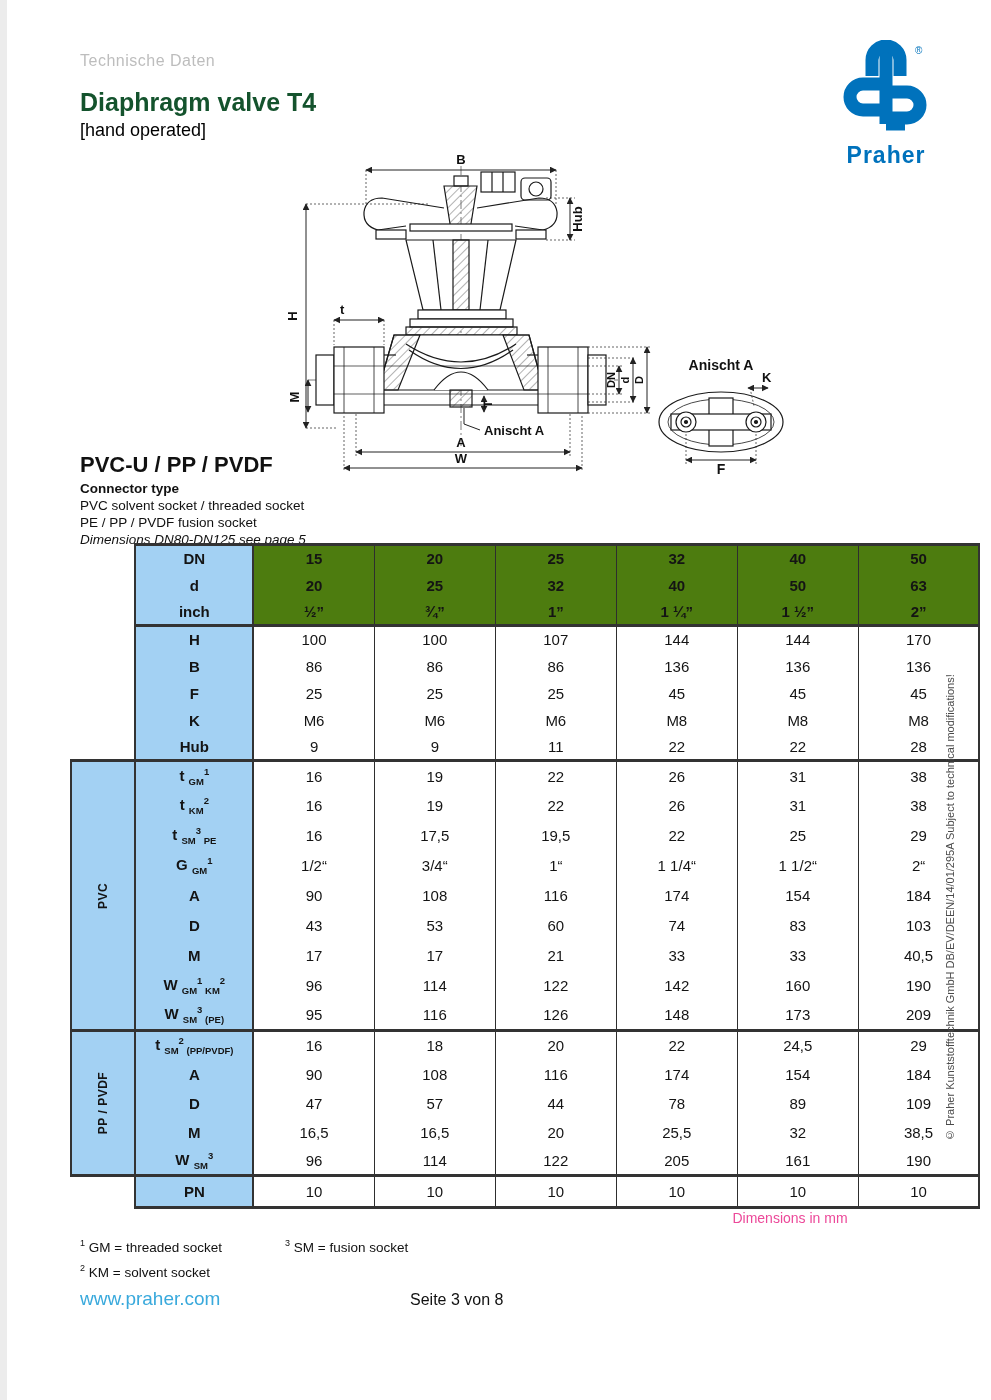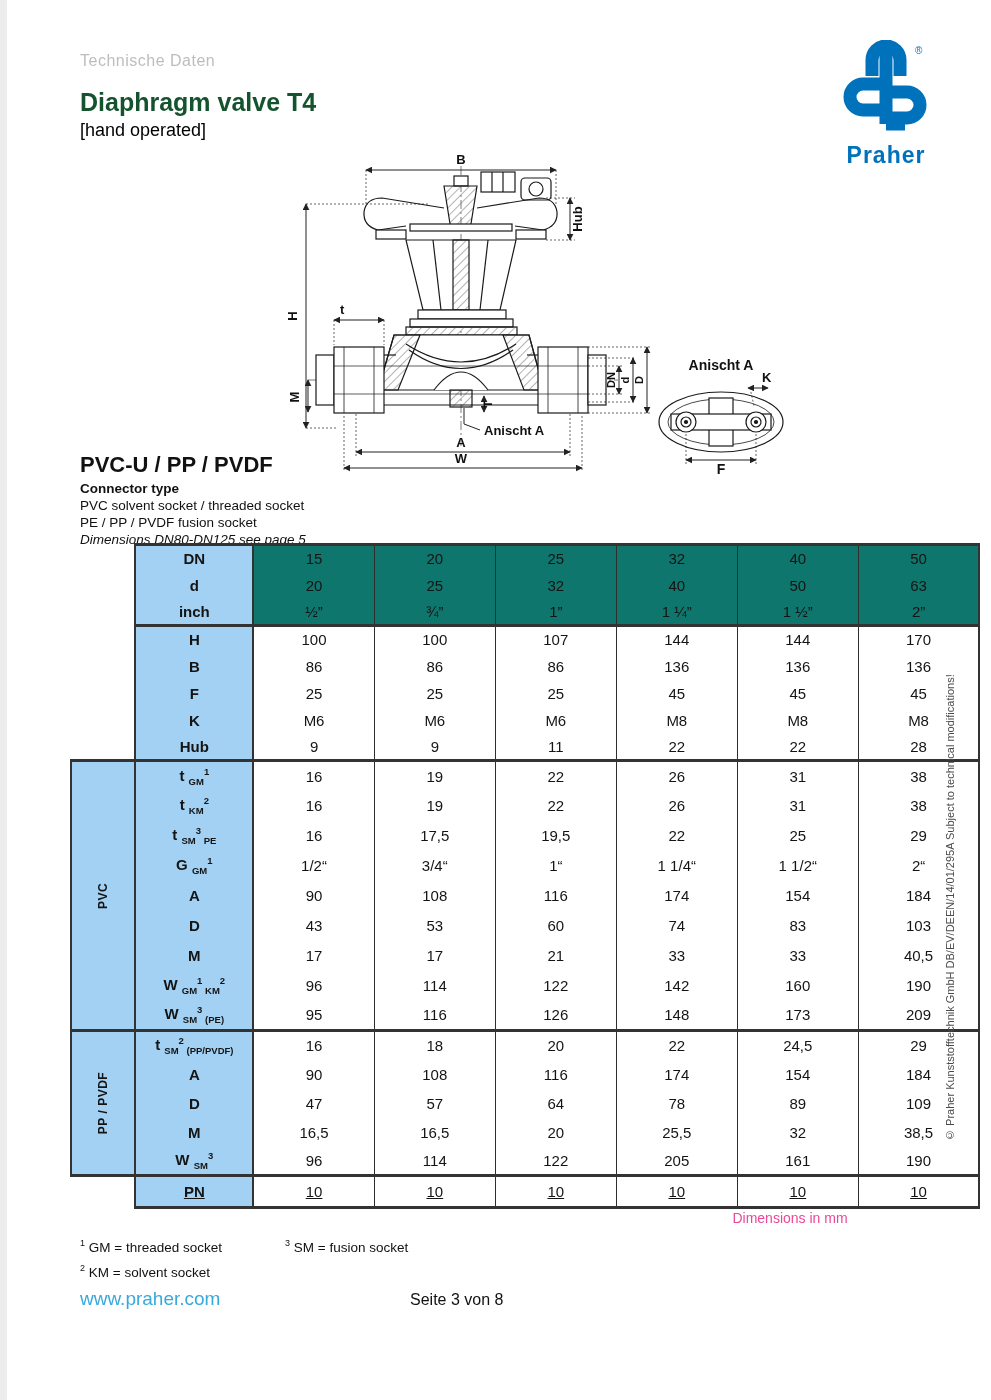--- a/index.html
+++ b/index.html
@@ -27,24 +27,24 @@
   .tbl-wrap { position:absolute; left:70px; top:543px; }
   table.dim { border-collapse:collapse; table-layout:fixed; }
   table.dim td { text-align:center; vertical-align:middle; padding:0; font-size:15px; color:#141414;
                  border-left:1px solid #2e2e2e; border-right:1px solid #2e2e2e; }
   table.dim td.blank { border:none; background:#fff; }
   table.dim td.rowlabel { background:#a3d1f3; font-weight:bold; border-left:2px solid #333; border-right:2px solid #333; }
   table.dim td.sidecell { background:#a3d1f3; font-weight:bold; border-left:2px solid #333; border-bottom:3px solid #333; }
   table.dim td.sidecell span { display:block; transform:rotate(-90deg); white-space:nowrap; font-size:12px; letter-spacing:.5px; }
   table.dim td.val { background:#fff; }
   table.dim td.val:last-child { border-right:2px solid #333; }
-  table.dim tr.sec-header td.val { background:#0f766e; font-weight:normal; }
+  table.dim tr.sec-header td.val { background:#4d7c0f; font-weight:bold; }
   table.dim tr.tbl-top td:not(.blank) { border-top:3px solid #333; }
   table.dim tr.grp-start td:not(.blank) { border-top:3px solid #333; }
-  table.dim tr:last-child td:not(.blank) { border-bottom:3px solid #333;text-decoration:underline; }
+  table.dim tr:last-child td:not(.blank) { border-bottom:3px solid #333; }
   tr.sec-header { height:27px; }
   tr.sec-general { height:27px; }
   tr.sec-pvc { height:30px; }
   tr.sec-pp { height:29px; }
   tr.sec-pn { height:32px; }
   table.dim sub { font-size:9.5px; }
   table.dim sup { font-size:9.5px; }
 
   .dims-note { position:absolute; left:640px; top:1210px; width:300px; text-align:center; font-size:14px; color:#ec4899; }
 
@@ -446,21 +446,21 @@
             <td class="val">108</td>
             <td class="val">116</td>
             <td class="val">174</td>
             <td class="val">154</td>
             <td class="val">184</td>
           </tr>
           <tr class="sec-pp">
             <td class="rowlabel"><span>D</span></td>
             <td class="val">47</td>
             <td class="val">57</td>
-            <td class="val">64</td>
+            <td class="val">44</td>
             <td class="val">78</td>
             <td class="val">89</td>
             <td class="val">109</td>
           </tr>
           <tr class="sec-pp">
             <td class="rowlabel"><span>M</span></td>
             <td class="val">16,5</td>
             <td class="val">16,5</td>
             <td class="val">20</td>
             <td class="val">25,5</td>

